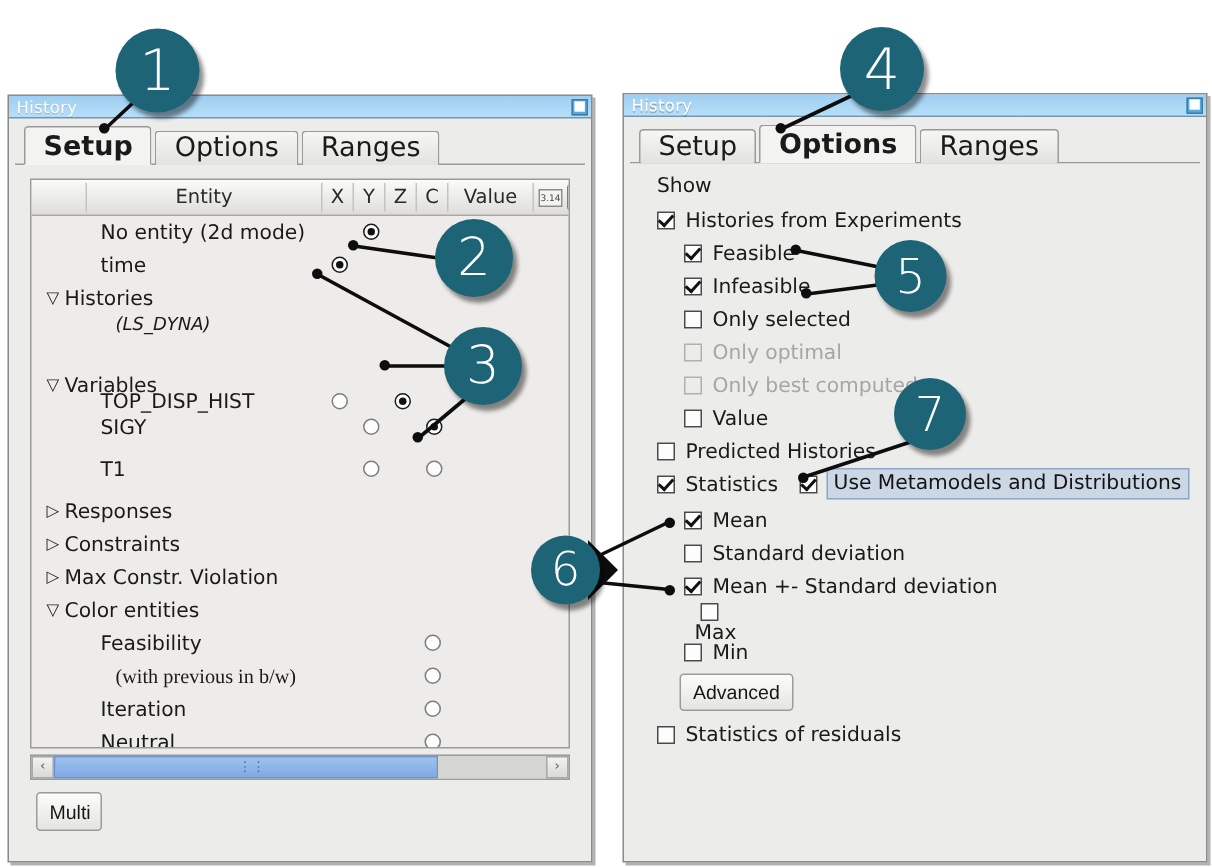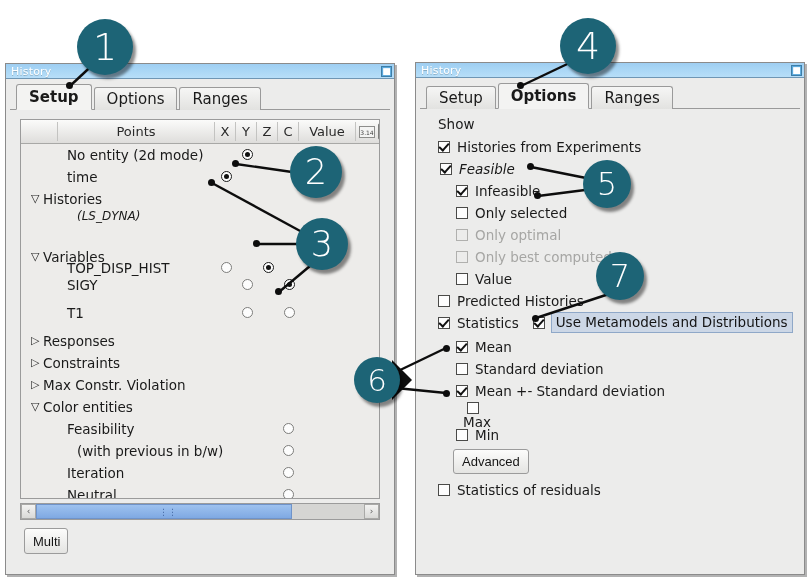--- a/index.html
+++ b/index.html
@@ -64,21 +64,21 @@
   }
   .tab{
     height:23px;
     line-height:22px;
     padding:0 12px;
     margin-right:2px;
     background:linear-gradient(to bottom,#f6f6f5,#e2e2e0);
     border:1px solid #9a9a9a;
     border-bottom:none;
     border-radius:3px 3px 0 0;
-    font-size:15px;
+    font-size:18px;
     color:#1a1a1a;
     box-sizing:border-box;
     cursor:pointer;
     position:relative;
     top:1px;
   }
   .tab.active{
     background:#f3f3f2;
     font-weight:bold;
     height:26px;
@@ -278,21 +278,21 @@
       <div class="tab active">Setup</div>
       <div class="tab">Options</div>
       <div class="tab">Ranges</div>
     </div>
 
     <div class="panel-inner">
 
       <div class="listbox">
         <div class="lb-head">
           <div class="hsep" style="left:36px;"></div>
-          <div class="hcell" style="left:40px;width:150px;">Points</div>
+          <div class="hcell" style="left:40px;width:150px;">Entity</div>
           <div class="hsep" style="left:193px;"></div>
           <div class="hcell" style="left:194px;width:20px;">X</div>
           <div class="hsep" style="left:214px;"></div>
           <div class="hcell" style="left:215px;width:20px;">Y</div>
           <div class="hsep" style="left:235px;"></div>
           <div class="hcell" style="left:236px;width:20px;">Z</div>
           <div class="hsep" style="left:256px;"></div>
           <div class="hcell" style="left:257px;width:20px;">C</div>
           <div class="hsep" style="left:277px;"></div>
           <div class="hcell" style="left:278px;width:56px;">Value</div>
@@ -370,21 +370,21 @@
           <div class="row" style="top:252px;">
             <span class="tri-glyph">▽</span>
             <span class="lbl" style="left:22px;">Color entities</span>
           </div>
 
           <div class="row" style="top:274px;">
             <span class="lbl" style="left:46px;">Feasibility</span>
             <span class="radio" style="left:262px;"></span>
           </div>
 
-          <div class="row" style="top:296px;">
+          <div class="row" style="top:296px;font-family:Liberation Serif, serif;">
             <span class="lbl" style="left:56px;">(with previous in b/w)</span>
             <span class="radio" style="left:262px;"></span>
           </div>
 
           <div class="row" style="top:318px;">
             <span class="lbl" style="left:46px;">Iteration</span>
             <span class="radio" style="left:262px;"></span>
           </div>
 
           <div class="row" style="top:340px;">
@@ -421,21 +421,21 @@
       <div class="tab">Ranges</div>
     </div>
 
     <div class="opt-area">
       <span class="plain-lbl" style="left:18px;top:7px;">Show</span>
 
       <div class="chk-row" style="left:18px;top:27px;">
         <span class="chk on"></span>
         <span class="chk-lbl">Histories from Experiments</span>
       </div>
-      <div class="chk-row" style="left:20px;top:49px;font-style:italic;">
+      <div class="chk-row" style="left:36px;top:49px;">
         <span class="chk on"></span>
         <span class="chk-lbl">Feasible</span>
       </div>
       <div class="chk-row" style="left:36px;top:71px;">
         <span class="chk on"></span>
         <span class="chk-lbl">Infeasible</span>
       </div>
       <div class="chk-row" style="left:36px;top:93px;">
         <span class="chk"></span>
         <span class="chk-lbl">Only selected</span>

